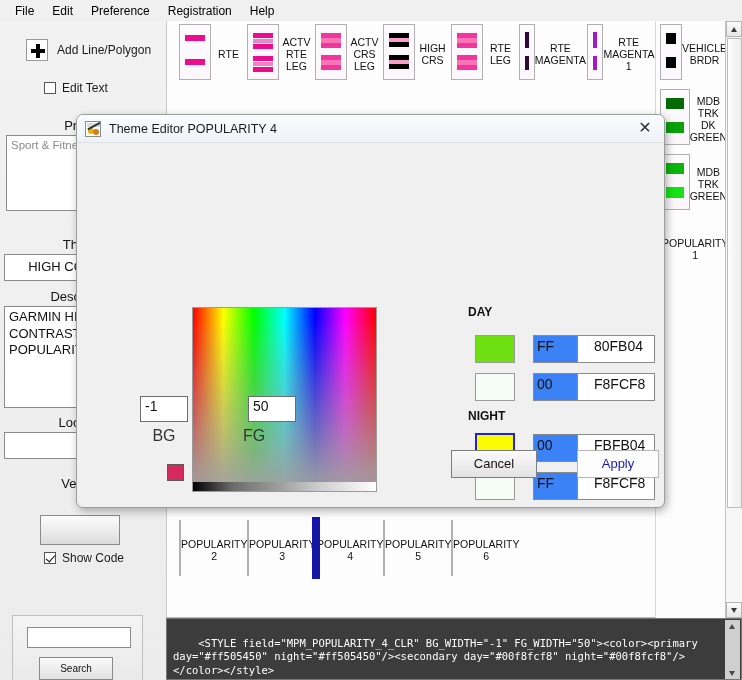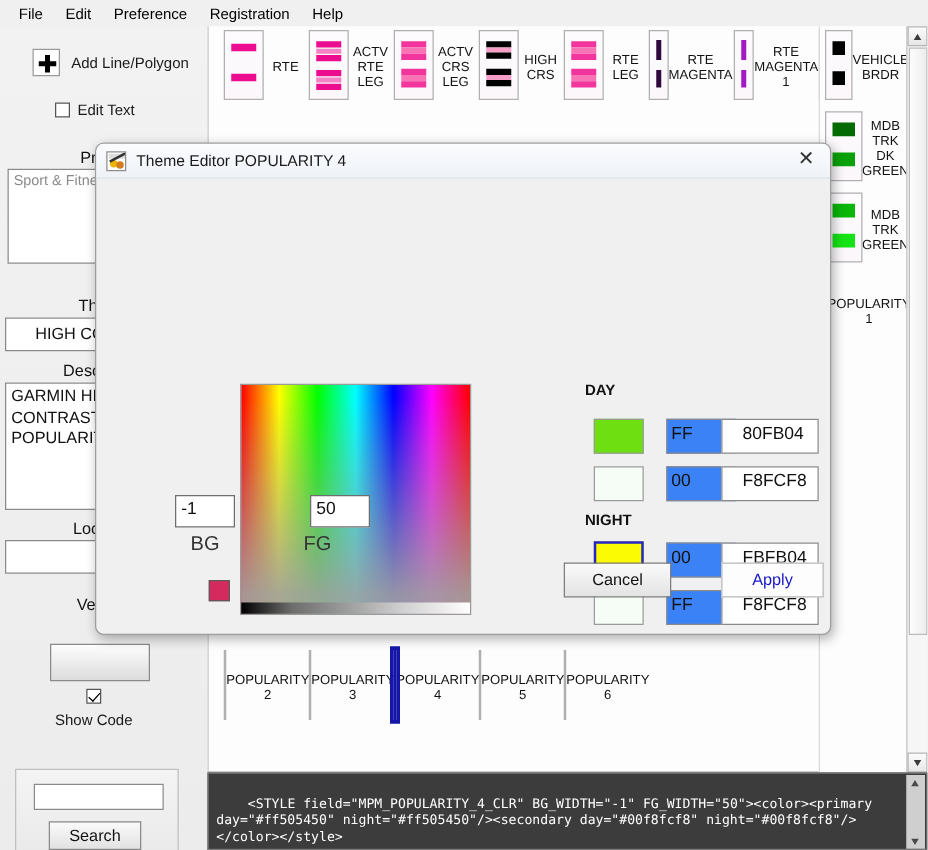--- a/index.html
+++ b/index.html
@@ -96,21 +96,21 @@
     background: linear-gradient(to bottom,#f4f4f4,#e9e9e9);
   }
   .searchinput {
     position: absolute; left: 14px; top: 11px; width: 104px; height: 21px;
     background: #fff; border: 1px solid #8a8a8a;
   }
   .searchbtn {
     position: absolute; left: 26px; top: 41px; width: 74px; height: 23px;
     background: linear-gradient(to bottom,#fafafa,#e2e2e2);
     border: 1px solid #8a8a8a;
-    font-size: 13px; text-align: center; line-height: 21px; color: #111;
+    font-size: 10px; text-align: center; line-height: 21px; color: #111;
   }
 
   
   #gallery {
     position: absolute; left: 166px; top: 21px;
     width: 559px; height: 597px;
     background: #fdfdfd;
     border-left: 1px solid #c9c9c9;
     border-bottom: 1px solid #b5b5b5;
     overflow: hidden;
@@ -328,21 +328,21 @@
 
     <div class="heading" style="top:268px;">Description</div>
     <div class="fieldbox" style="left:4px; top:285px; width:156px; height:102px; font-size:13px;">GARMIN HIGH CONTRAST POPULARITY</div>
 
     <div class="heading" style="top:394px;">Location</div>
     <div class="fieldbox" style="left:4px; top:411px; width:156px; height:27px;"></div>
 
     <div class="heading" style="top:455px;">Version</div>
     <div class="fieldbox gradient" style="left:40px; top:494px; width:80px; height:30px;"></div>
 
-    <div class="chkrow" style="left:44px; top:530px;flex-direction:column;">
+    <div class="chkrow" style="left:44px; top:530px;">
       <div class="chkbox checked"></div>
       <span>Show Code</span>
     </div>
 
     <div class="searchwrap">
       <div class="searchinput" title=""></div>
       <div class="searchbtn">Search</div>
     </div>
   </div>
 

